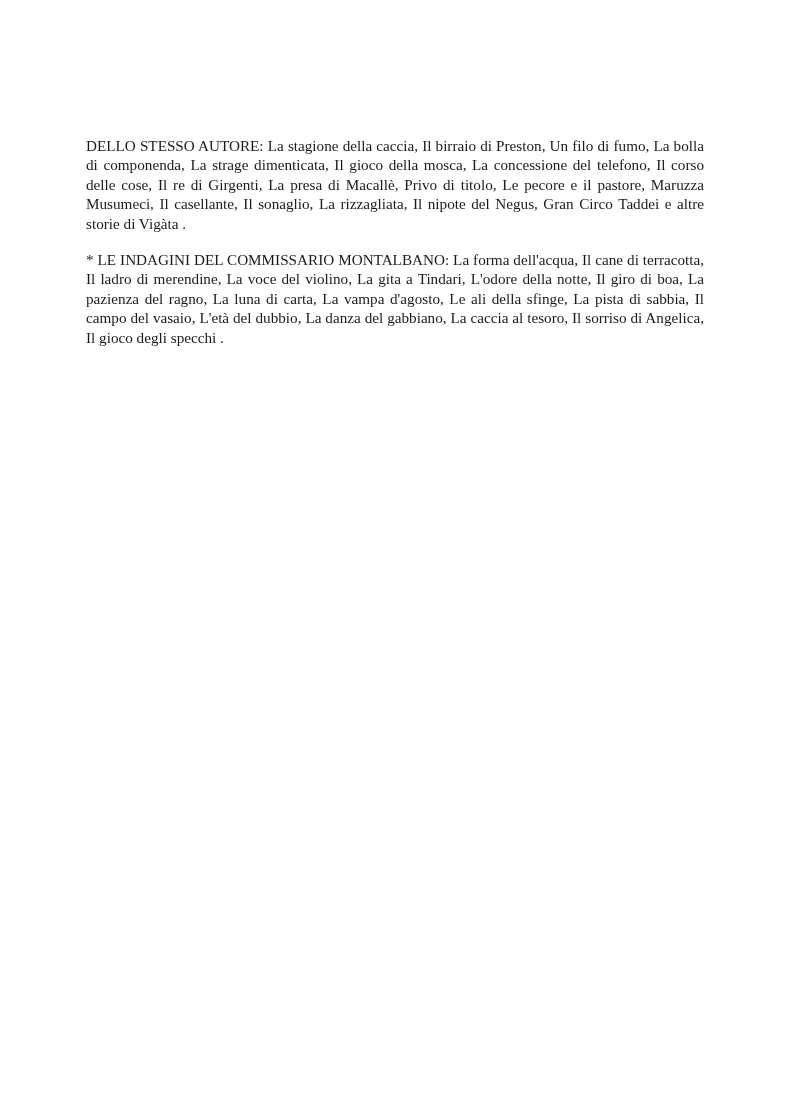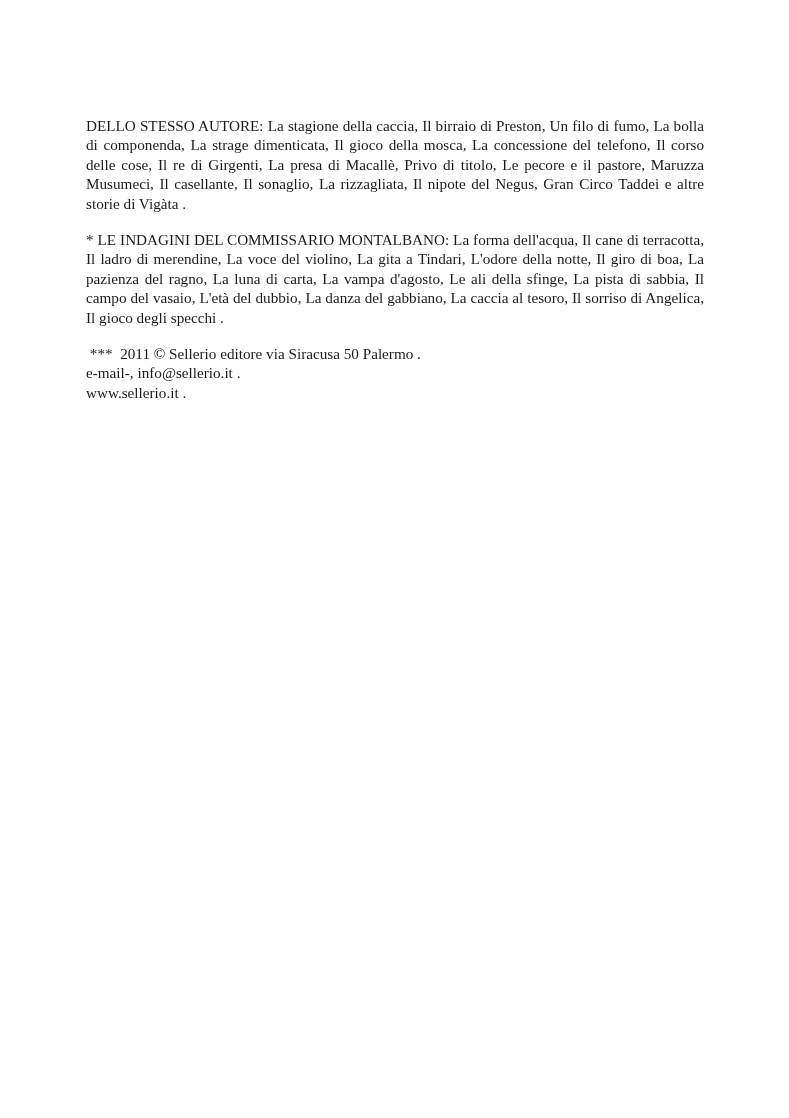--- a/index.html
+++ b/index.html
@@ -12,21 +12,21 @@
     width: 789px;
     height: 1118px;
     background: #ffffff;
     overflow: hidden;
     font-family: "Liberation Serif", "DejaVu Serif", serif;
     color: #1a1a18;
   }
   .textblock {
     position: absolute;
     left: 86px;
-    top: 116px;
+    top: 136px;
     width: 618px;
   }
   p.para {
     margin: 0 0 17px 0;
     font-size: 15.2px;
     line-height: 19.4px;
     text-align: justify;
     text-justify: inter-word;
     hyphens: none;
     -webkit-hyphens: none;
@@ -48,19 +48,16 @@
 </head>
 <body>
 
 <div class="page">
   <div class="textblock">
 
     <p class="para">DELLO STESSO AUTORE: La stagione della caccia, Il birraio di Preston, Un filo di fumo, La bolla di componenda, La strage dimenticata, Il gioco della mosca, La concessione del telefono, Il corso delle cose, Il re di Girgenti, La presa di Macallè, Privo di titolo, Le pecore e il pastore, Maruzza Musumeci, Il casellante, Il sonaglio, La rizzagliata, Il nipote del Negus, Gran Circo Taddei e altre storie di Vigàta .</p>
 
     <p class="para">* LE INDAGINI DEL COMMISSARIO MONTALBANO: La forma dell'acqua, Il cane di terracotta, Il ladro di merendine, La voce del violino, La gita a Tindari, L'odore della notte, Il giro di boa, La pazienza del ragno, La luna di carta, La vampa d'agosto, Le ali della sfinge, La pista di sabbia, Il campo del vasaio, L'età del dubbio, La danza del gabbiano, La caccia al tesoro, Il sorriso di Angelica, Il gioco degli specchi .</p>
 
-    <p class="block"> ***  2011 © Sellerio editore via Siracusa 50 Palermo .
-e-mail-, info@sellerio.it .
-www.sellerio.it .</p>
 
 
   </div>
 </div>
 
 </body></html>

